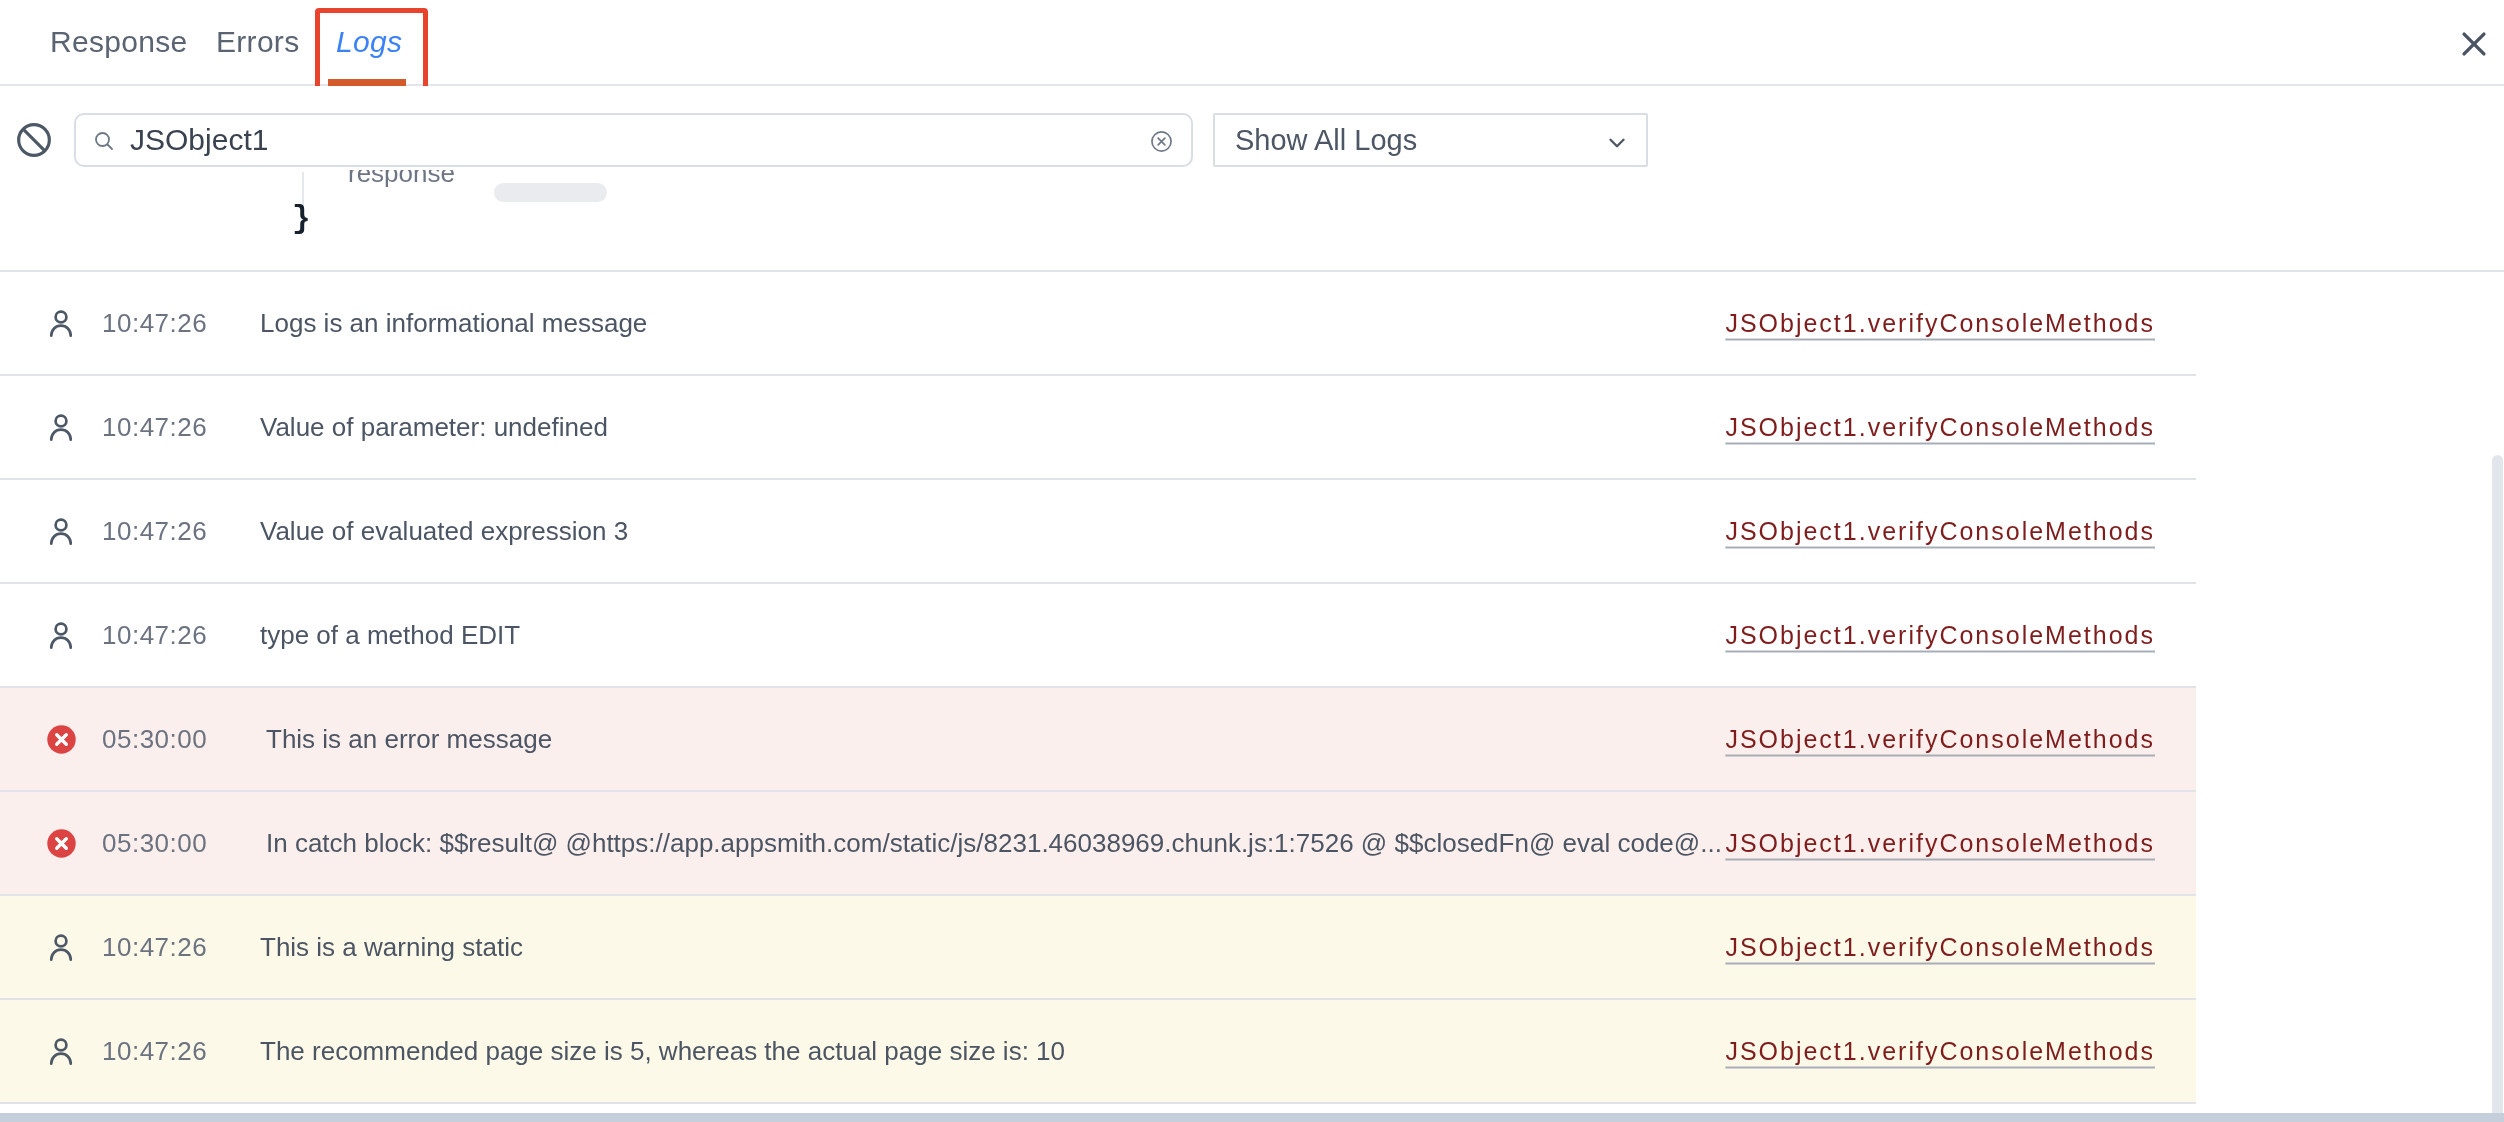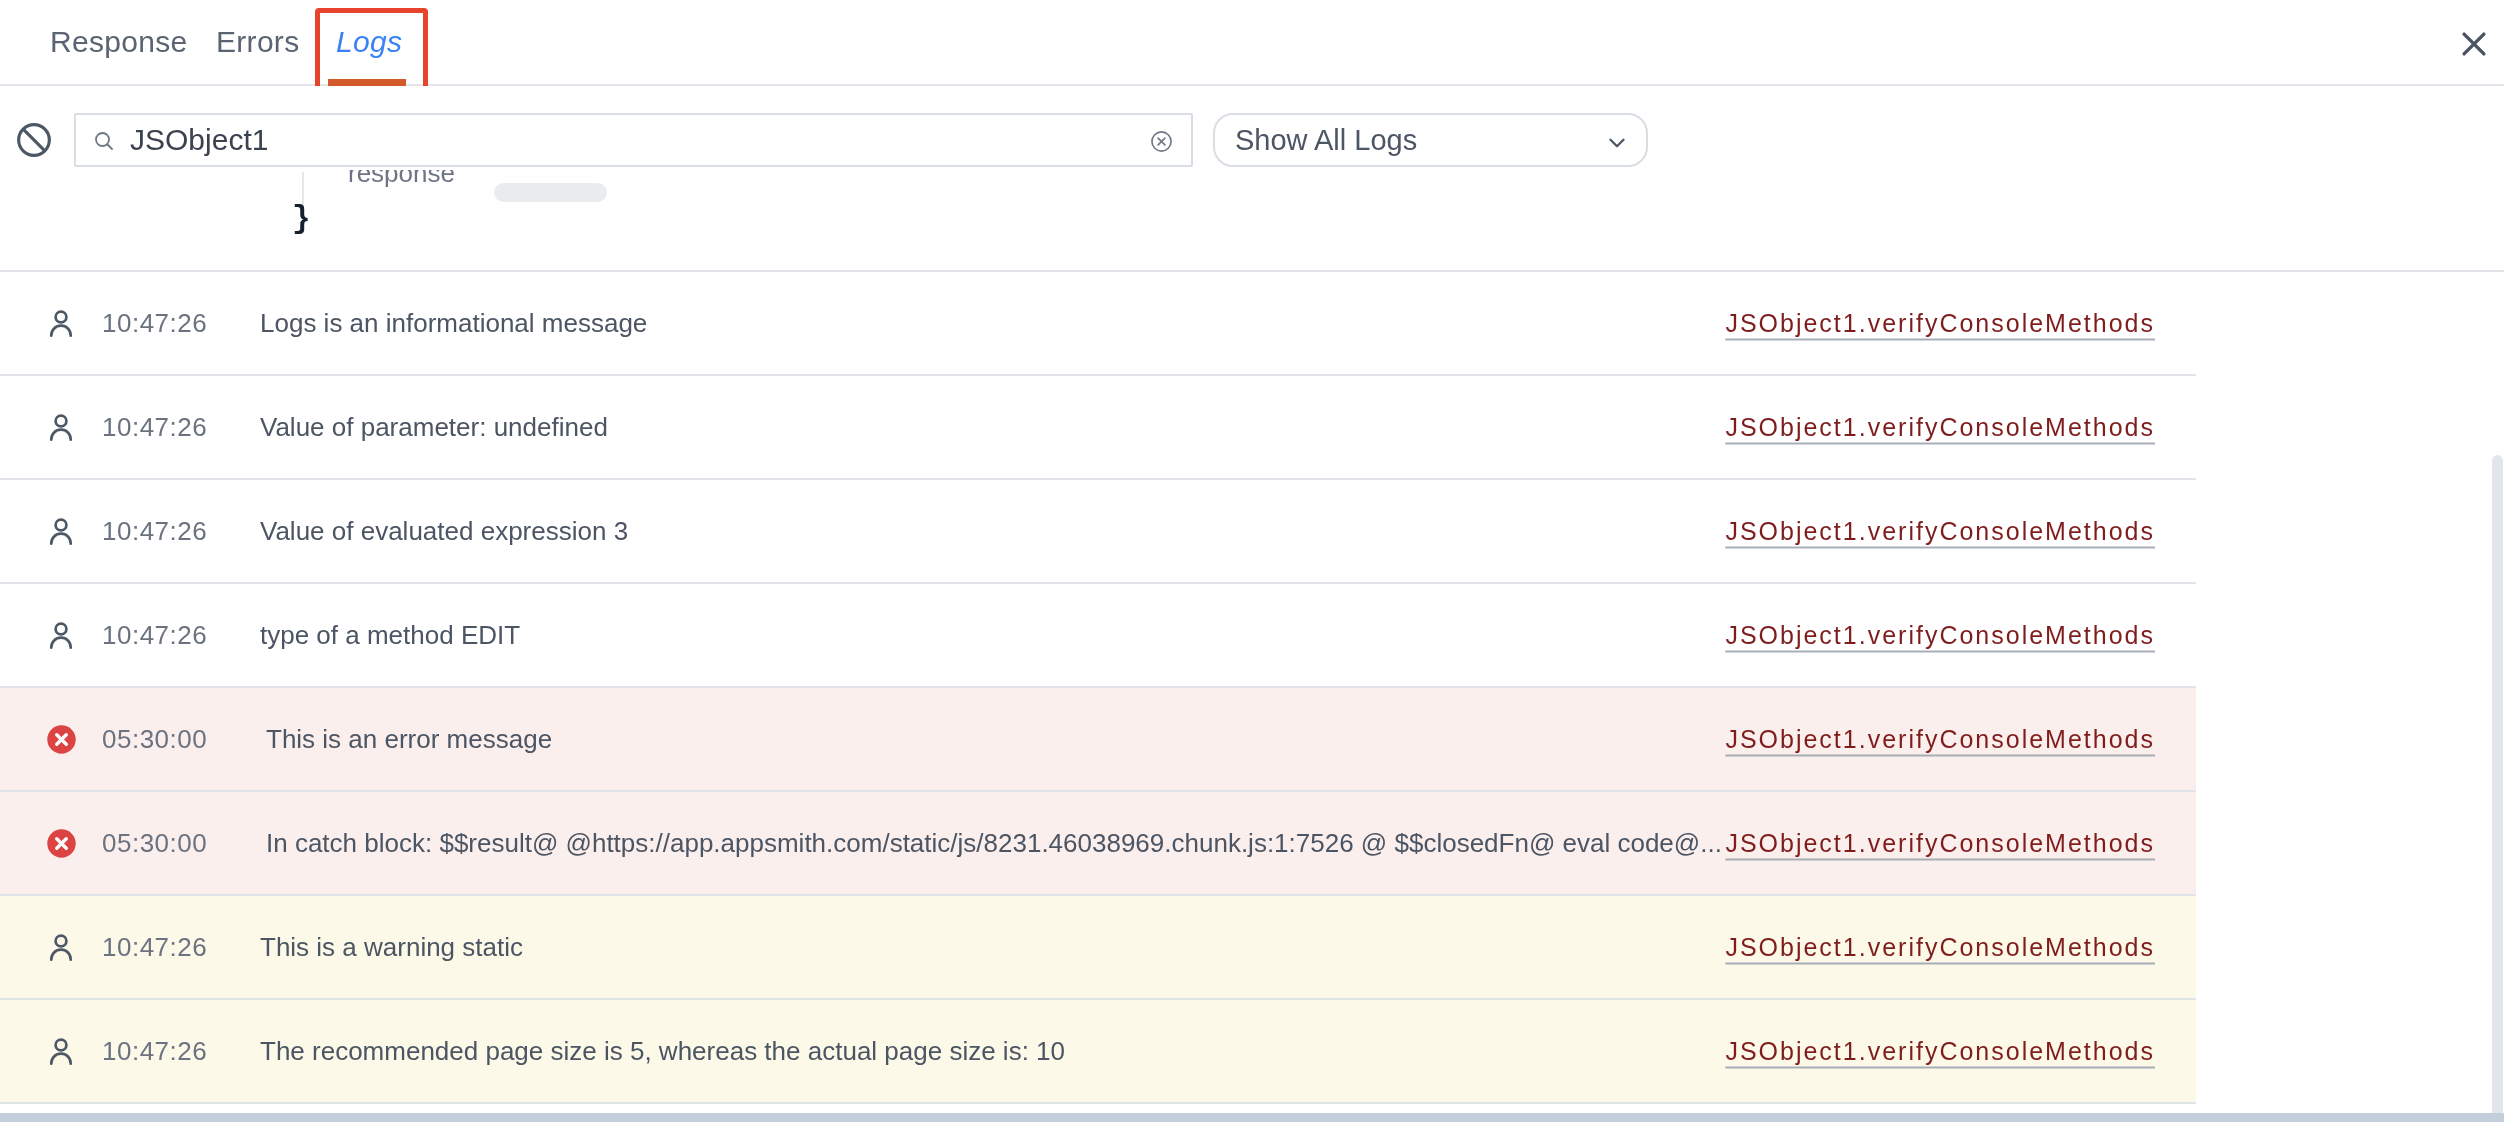--- a/index.html
+++ b/index.html
@@ -34,32 +34,32 @@
   .close-btn {
     position: absolute; left: 2448px; top: 18px; width: 52px; height: 52px;
     display: flex; align-items: center; justify-content: center; cursor: pointer;
   }
 
   
   .filterbar { position: absolute; left: 0; top: 86px; width: 2504px; height: 84px; background: #fff; z-index: 5; }
   .ban-btn { position: absolute; left: 14px; top: 120px; width: 40px; height: 40px; cursor: pointer; z-index: 6; }
   .search-box {
     position: absolute; left: 74px; top: 113px; width: 1119px; height: 54px;
-    border: 2px solid #d9dde4; border-radius: 2px; background: #fff; z-index: 6;
+    border: 2px solid #d9dde4; border-radius: 10px; background: #fff; z-index: 6;
   }
   .search-box .mag { position: absolute; left: 16px; top: 14px; }
   .search-input {
     position: absolute; left: 54px; top: 2px; width: 1050px; height: 46px;
     border: none; outline: none; font-family: "Liberation Sans", sans-serif;
     font-size: 30px; font-weight: 500; color: #3a4250; background: transparent;
   }
   .search-clear { position: absolute; right: 16px; top: 13px; cursor: pointer; }
   .filter-select {
     position: absolute; left: 1213px; top: 113px; width: 435px; height: 54px;
-    border: 2px solid #d9dde4; border-radius: 20px; background: #fff;
+    border: 2px solid #d9dde4; border-radius: 2px; background: #fff;
     display: flex; align-items: center; padding-left: 20px; cursor: pointer; z-index: 6;
   }
   .filter-select .sel-label { font-size: 29px; color: #4c5664; }
   .filter-select .chev { position: absolute; right: 16px; top: 15px; }
 
   
   .expanded-remnant { position: absolute; left: 0; top: 170px; width: 2504px; height: 100px; }
   .tree-guide { position: absolute; left: 302px; top: 2px; width: 2px; height: 36px; background: #e4e7ec; }
   .resp-clip { position: absolute; left: 348px; top: 0; width: 160px; height: 22px; overflow: hidden; }
   .resp-clip span { display: block; margin-top: -12px; font-size: 26px; color: #6d7584; }

